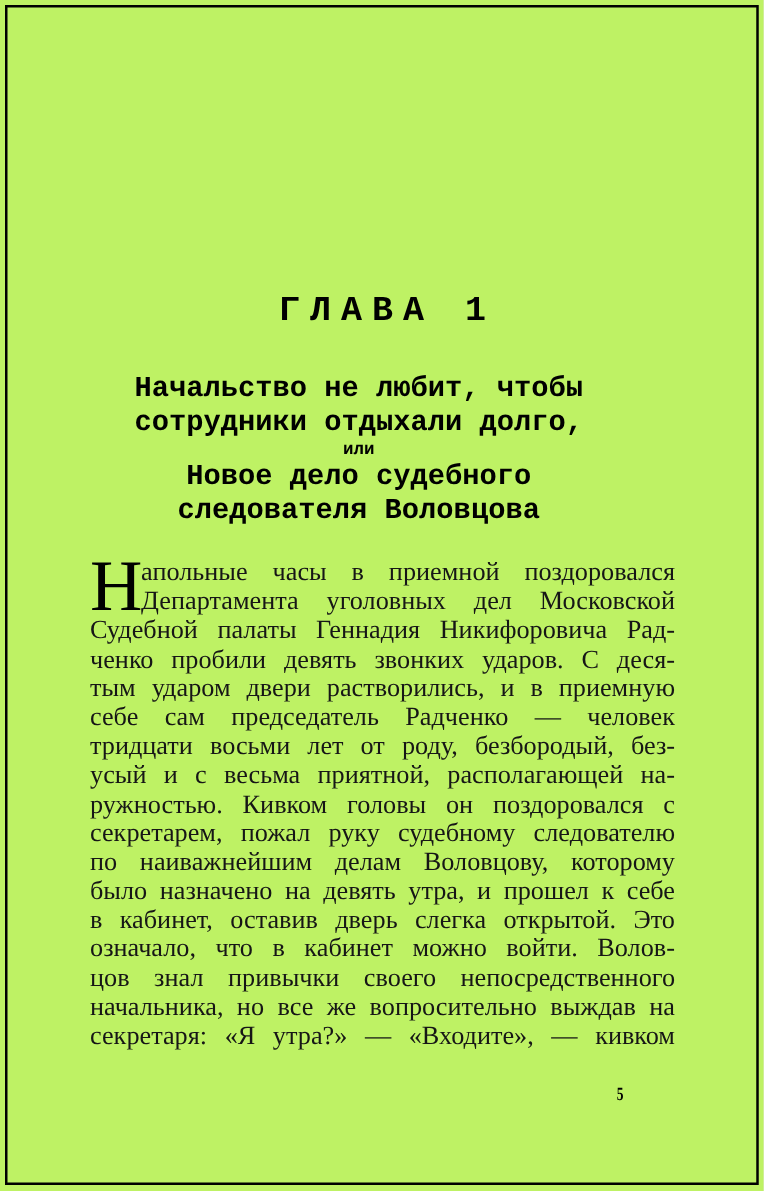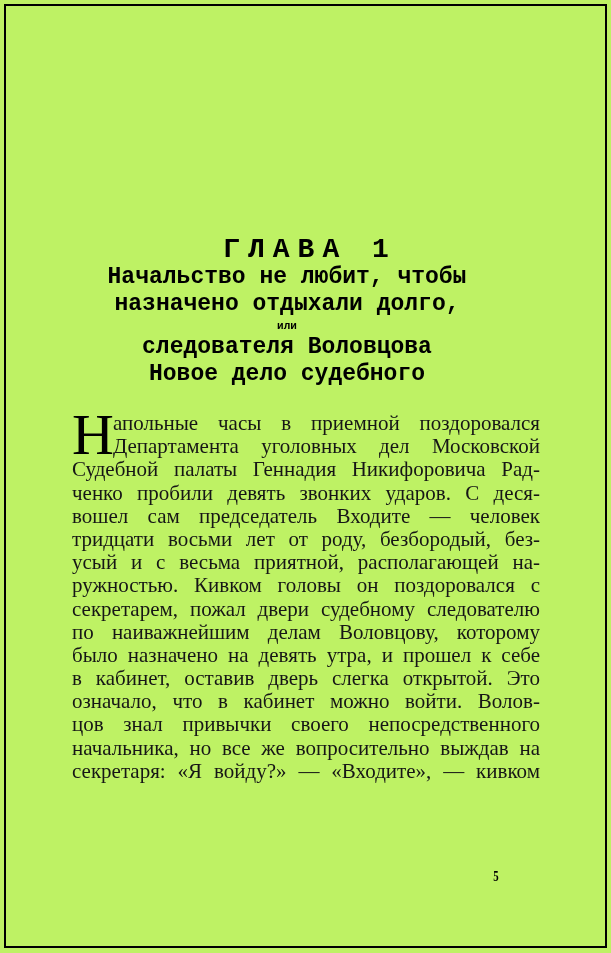--- a/index.html
+++ b/index.html
@@ -29,33 +29,34 @@
     font-weight: bold;
     font-size: 28px;
     line-height: 28px;
     letter-spacing: 8px;
     text-indent: 8px;
     text-align: center;
     color: #000000;
     white-space: nowrap;
   }
   .title-block {
+    margin-top: 34px;
     transform: translateX(-19px);
     font-family: "Liberation Mono", monospace;
     font-weight: bold;
     text-align: center;
     color: #000000;
   }
   .title-line {
     font-size: 23px;
     line-height: 27px;
     white-space: nowrap;
   }
   .title-connector {
-    font-size: 11px;
+    font-size: 14px;
     line-height: 16px;
   }
   .body-para {
     margin-top: 24px;
     font-size: 21px;
     line-height: 23.2px;
     color: #161616;
   }
   .drop-cap {
     float: left;
@@ -90,41 +91,42 @@
 
 <div class="page">
   <div class="frame"></div>
 
   <div class="content">
 
     <div class="chapter-heading">ГЛАВА 1</div>
 
     <div class="title-block">
       <div class="title-line">Начальство не любит, чтобы</div>
-      <div class="title-line">назначено отдыхали долго,</div>
+      <div class="title-line">сотрудники отдыхали долго,</div>
       <div class="title-line title-connector">или</div>
+      <div class="title-line">Новое дело судебного</div>
       <div class="title-line">следователя Воловцова</div>
-      <div class="title-line">Новое дело судебного</div>
     </div>
 
     <div class="body-para">
       <div class="drop-cap">Н</div>
       <div class="body-line">апольные часы в приемной поздоровался</div>
       <div class="body-line">Департамента уголовных дел Московской</div>
       <div class="body-line">Судебной палаты Геннадия Никифоровича Рад-</div>
       <div class="body-line">ченко пробили девять звонких ударов. С деся-</div>
-      <div class="body-line">вошел сам председатель Входите — человек</div>
+      <div class="body-line">тым ударом двери растворились, и в приемную</div>
+      <div class="body-line">себе сам председатель Радченко — человек</div>
       <div class="body-line">тридцати восьми лет от роду, безбородый, без-</div>
       <div class="body-line">усый и с весьма приятной, располагающей на-</div>
       <div class="body-line">ружностью. Кивком головы он поздоровался с</div>
-      <div class="body-line">секретарем, пожал двери судебному следователю</div>
+      <div class="body-line">секретарем, пожал руку судебному следователю</div>
       <div class="body-line">по наиважнейшим делам Воловцову, которому</div>
       <div class="body-line">было назначено на девять утра, и прошел к себе</div>
       <div class="body-line">в кабинет, оставив дверь слегка открытой. Это</div>
       <div class="body-line">означало, что в кабинет можно войти. Волов-</div>
       <div class="body-line">цов знал привычки своего непосредственного</div>
       <div class="body-line">начальника, но все же вопросительно выждав на</div>
-      <div class="body-line">секретаря: «Я войду?» — «Входите», — кивком</div>
+      <div class="body-line">секретаря: «Я утра?» — «Входите», — кивком</div>
     </div>
   </div>
 
   <div class="page-num">5</div>
 </div>
 
 </body></html>

